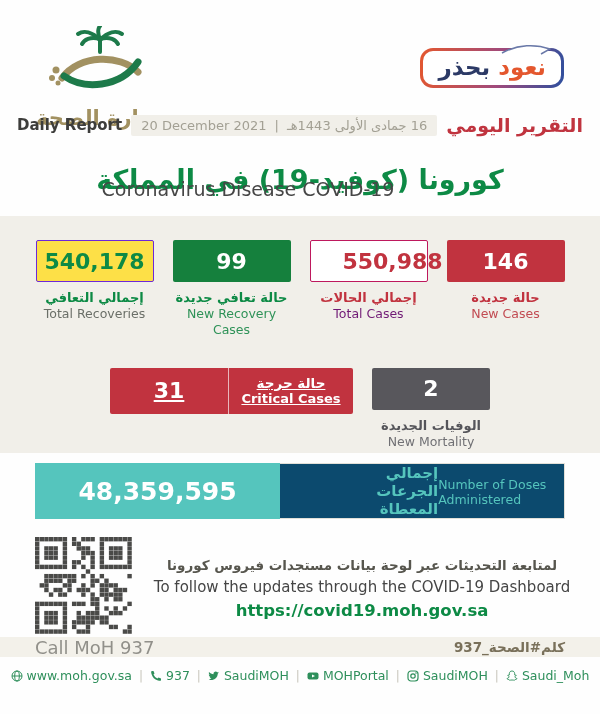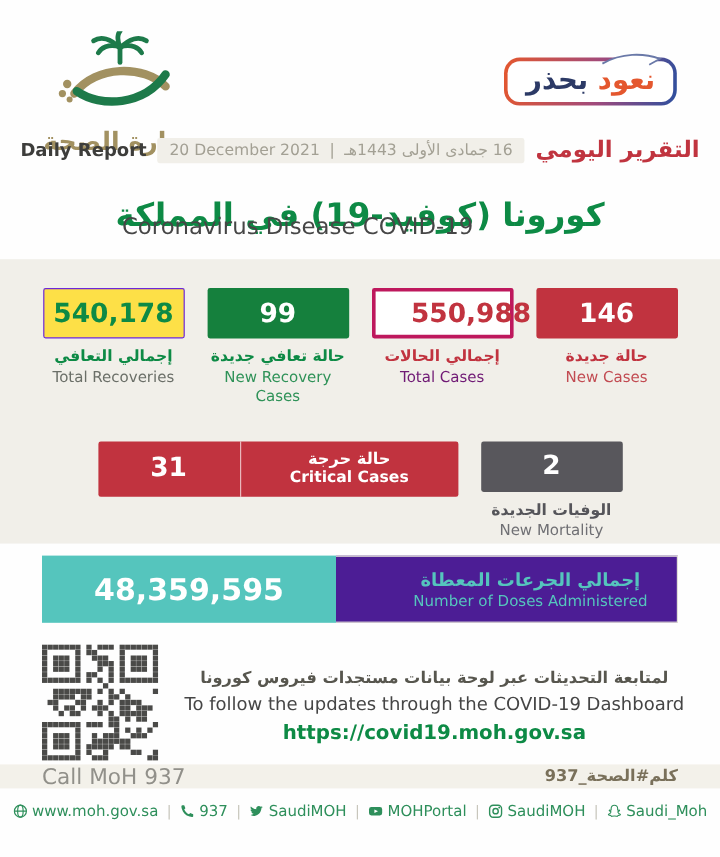--- a/index.html
+++ b/index.html
@@ -40,44 +40,44 @@
   
   .panel { position:absolute; top:216px; left:0; width:600px; height:237px; background:#f1efe9; }
   .row { display:flex; justify-content:center; gap:19px; }
   .row1 { margin-top:24px; }
   .row2 { margin-top:30px; }
   .stat { width:118px; text-align:center; }
   .stat-box { height:42px; display:flex; align-items:center; justify-content:center;
               font-size:22px; font-weight:bold; border-radius:2px; }
   .outline-green { background:#fde047; border:1px solid #6d28d9; color:#0d8a45; }
   .solid-green   { background:#15803d; color:#fff; }
-  .outline-red   { background:#fff; border:3px solid #be185d; color:#c1333f;padding-left:48px; }
+  .outline-red   { background:#fff; border:1px solid #be185d; color:#c1333f;padding-left:48px; }
   .solid-red     { background:#c1333f; color:#fff; }
   .outline-gray  { background:#fff; border:1px solid #c6c6c0; color:#555558; }
   .solid-gray    { background:#58575c; color:#fff; }
   .lab-ar { margin-top:8px; font-size:13px; font-weight:bold; direction:rtl; line-height:1.25; }
   .lab-en { font-size:12.5px; line-height:1.25; }
   .green-t { color:#0d8a45; } .red-t { color:#c1333f; } .gray-t { color:#55555a; }
   .en-recov { color:#6b6f68; } .en-newrec { color:#2f9258; } .en-cases { color:#701a75; }
   .en-newcase { color:#c24b52; } .en-mort { color:#707074; }
-  .critical-box { width:300px; height:46px; background:#c1333f; color:#fff; display:flex;
-                  border-radius:2px; align-self:flex-start; }
+  .critical-box { width:243px; height:46px; background:#c1333f; color:#fff; display:flex;
+                  border-radius:2px; align-self:flex-start;text-decoration:underline; }
   .critical-num { width:118px; display:flex; align-items:center; justify-content:center;
                   font-size:22px; font-weight:bold; }
   .critical-label { flex:1; border-left:1px solid rgba(255,255,255,0.65); display:flex;
                     flex-direction:column; align-items:center; justify-content:center; }
   .critical-ar { font-size:13.5px; font-weight:bold; direction:rtl; }
   .critical-en { font-size:13px; font-weight:bold; }
 
   
   .doses { position:absolute; top:463px; left:35px; width:530px; height:56px; display:flex; }
   .doses-num { width:245px; background:#55c5bd; color:#fff; font-size:25px; font-weight:bold;
                display:flex; align-items:center; justify-content:center; }
-  .doses-label { flex:1; background:#4c1d95; border:1px solid #e2e0d8; border-left:none;
-                 display:flex; flex-direction:column; align-items:center; justify-content:center;
+  .doses-label { flex:1; background:#0c4a6e; border:1px solid #e2e0d8; border-left:none;
+                 display:flex; flex-direction:row; align-items:center; justify-content:center;
                  color:#55c5bd;padding-left:40px; }
   .doses-ar { font-size:15px; font-weight:bold; direction:rtl; }
   .doses-en { font-size:12.5px; margin-top:1px; }
 
   
   .qr-section { position:absolute; top:537px; left:35px; width:537px; display:flex; gap:20px; }
   .qr-box { width:97px; height:97px; flex:none; }
   .dash-text { flex:1; display:flex; flex-direction:column; justify-content:center;
                text-align:center; gap:5px; padding-top:6px; }
   .dash-ar { font-size:13.5px; font-weight:bold; color:#57564e; direction:rtl; }

